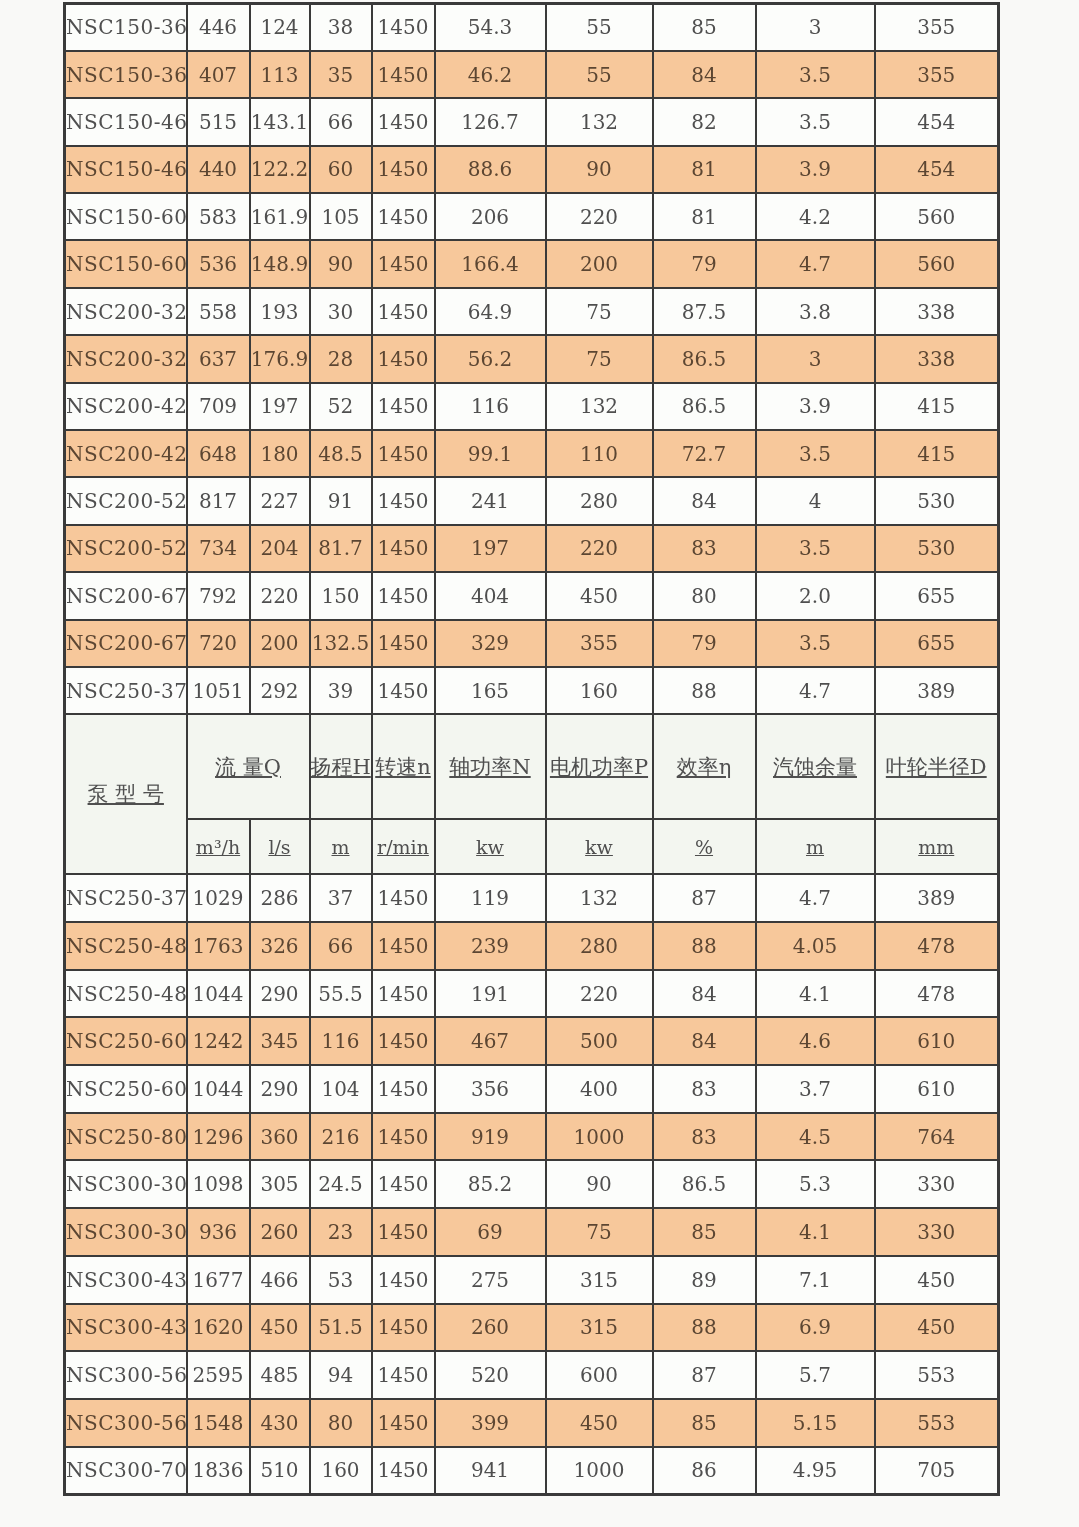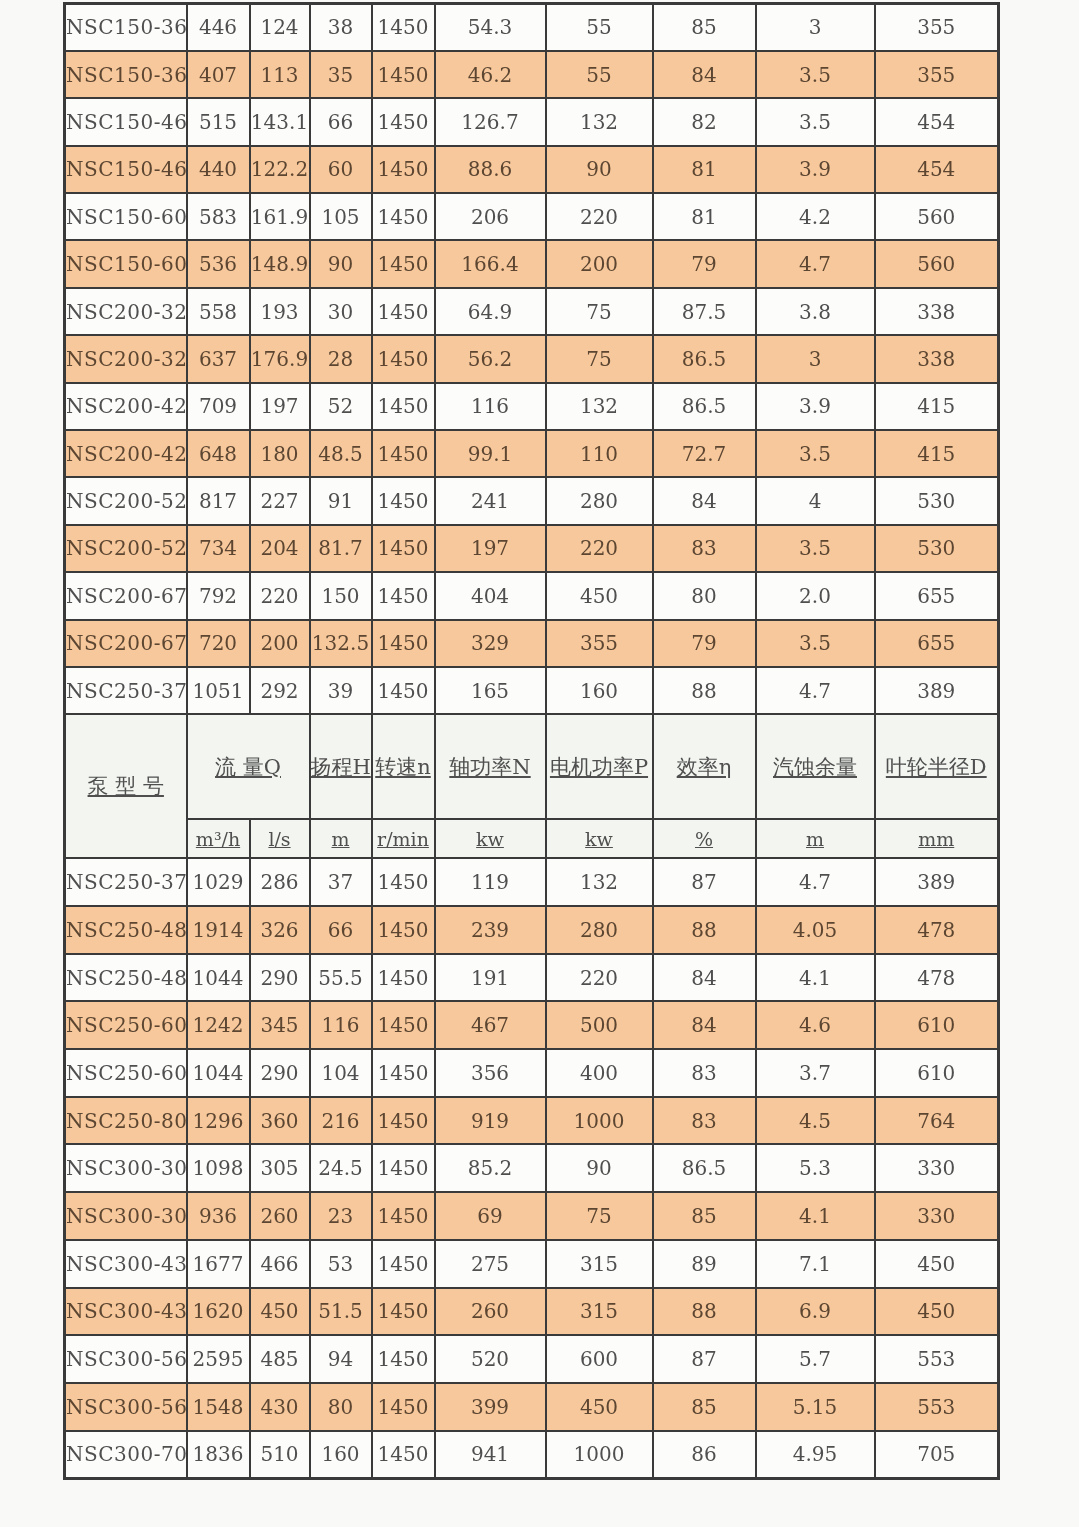--- a/index.html
+++ b/index.html
@@ -41,21 +41,21 @@
   tbody.data-block.bottom tr { height: 47.7px; }
   tbody.data-block tr.shaded td {
     background: var(--row-shaded-bg, #f7c89b);
     color: var(--text-shaded, #5c4632);
   }
   td.model-cell {
     font-size: 19px;
     letter-spacing: 0.5px;
   }
   tbody.header-block tr.head-main { height: 105px; }
-  tbody.header-block tr.head-units { height: 39px; }
+  tbody.header-block tr.head-units { height: 55px; }
   tbody.header-block td {
     background: var(--header-bg, #f3f6f0);
     color: var(--text-plain, #4f4f4f);
     font-size: 21px;
     text-decoration: underline;
   }
   tbody.header-block td.unit-cell { font-size: 19px; }
 </style>
 </head>
 <body style="--page-bg: #f9f9f7; --border: #3a3a3a; --row-plain-bg: #fcfdfb; --row-shaded-bg: #f7c89b; --header-bg: #f3f6f0; --text-plain: #4f4f4f; --text-shaded: #5c4632;">
@@ -291,21 +291,21 @@
           <td>37</td>
           <td>1450</td>
           <td>119</td>
           <td>132</td>
           <td>87</td>
           <td>4.7</td>
           <td>389</td>
         </tr>
         <tr class="shaded">
           <td class="model-cell">NSC250-480A</td>
-          <td>1914</td>
+          <td>1763</td>
           <td>326</td>
           <td>66</td>
           <td>1450</td>
           <td>239</td>
           <td>280</td>
           <td>88</td>
           <td>4.05</td>
           <td>478</td>
         </tr>
         <tr>

